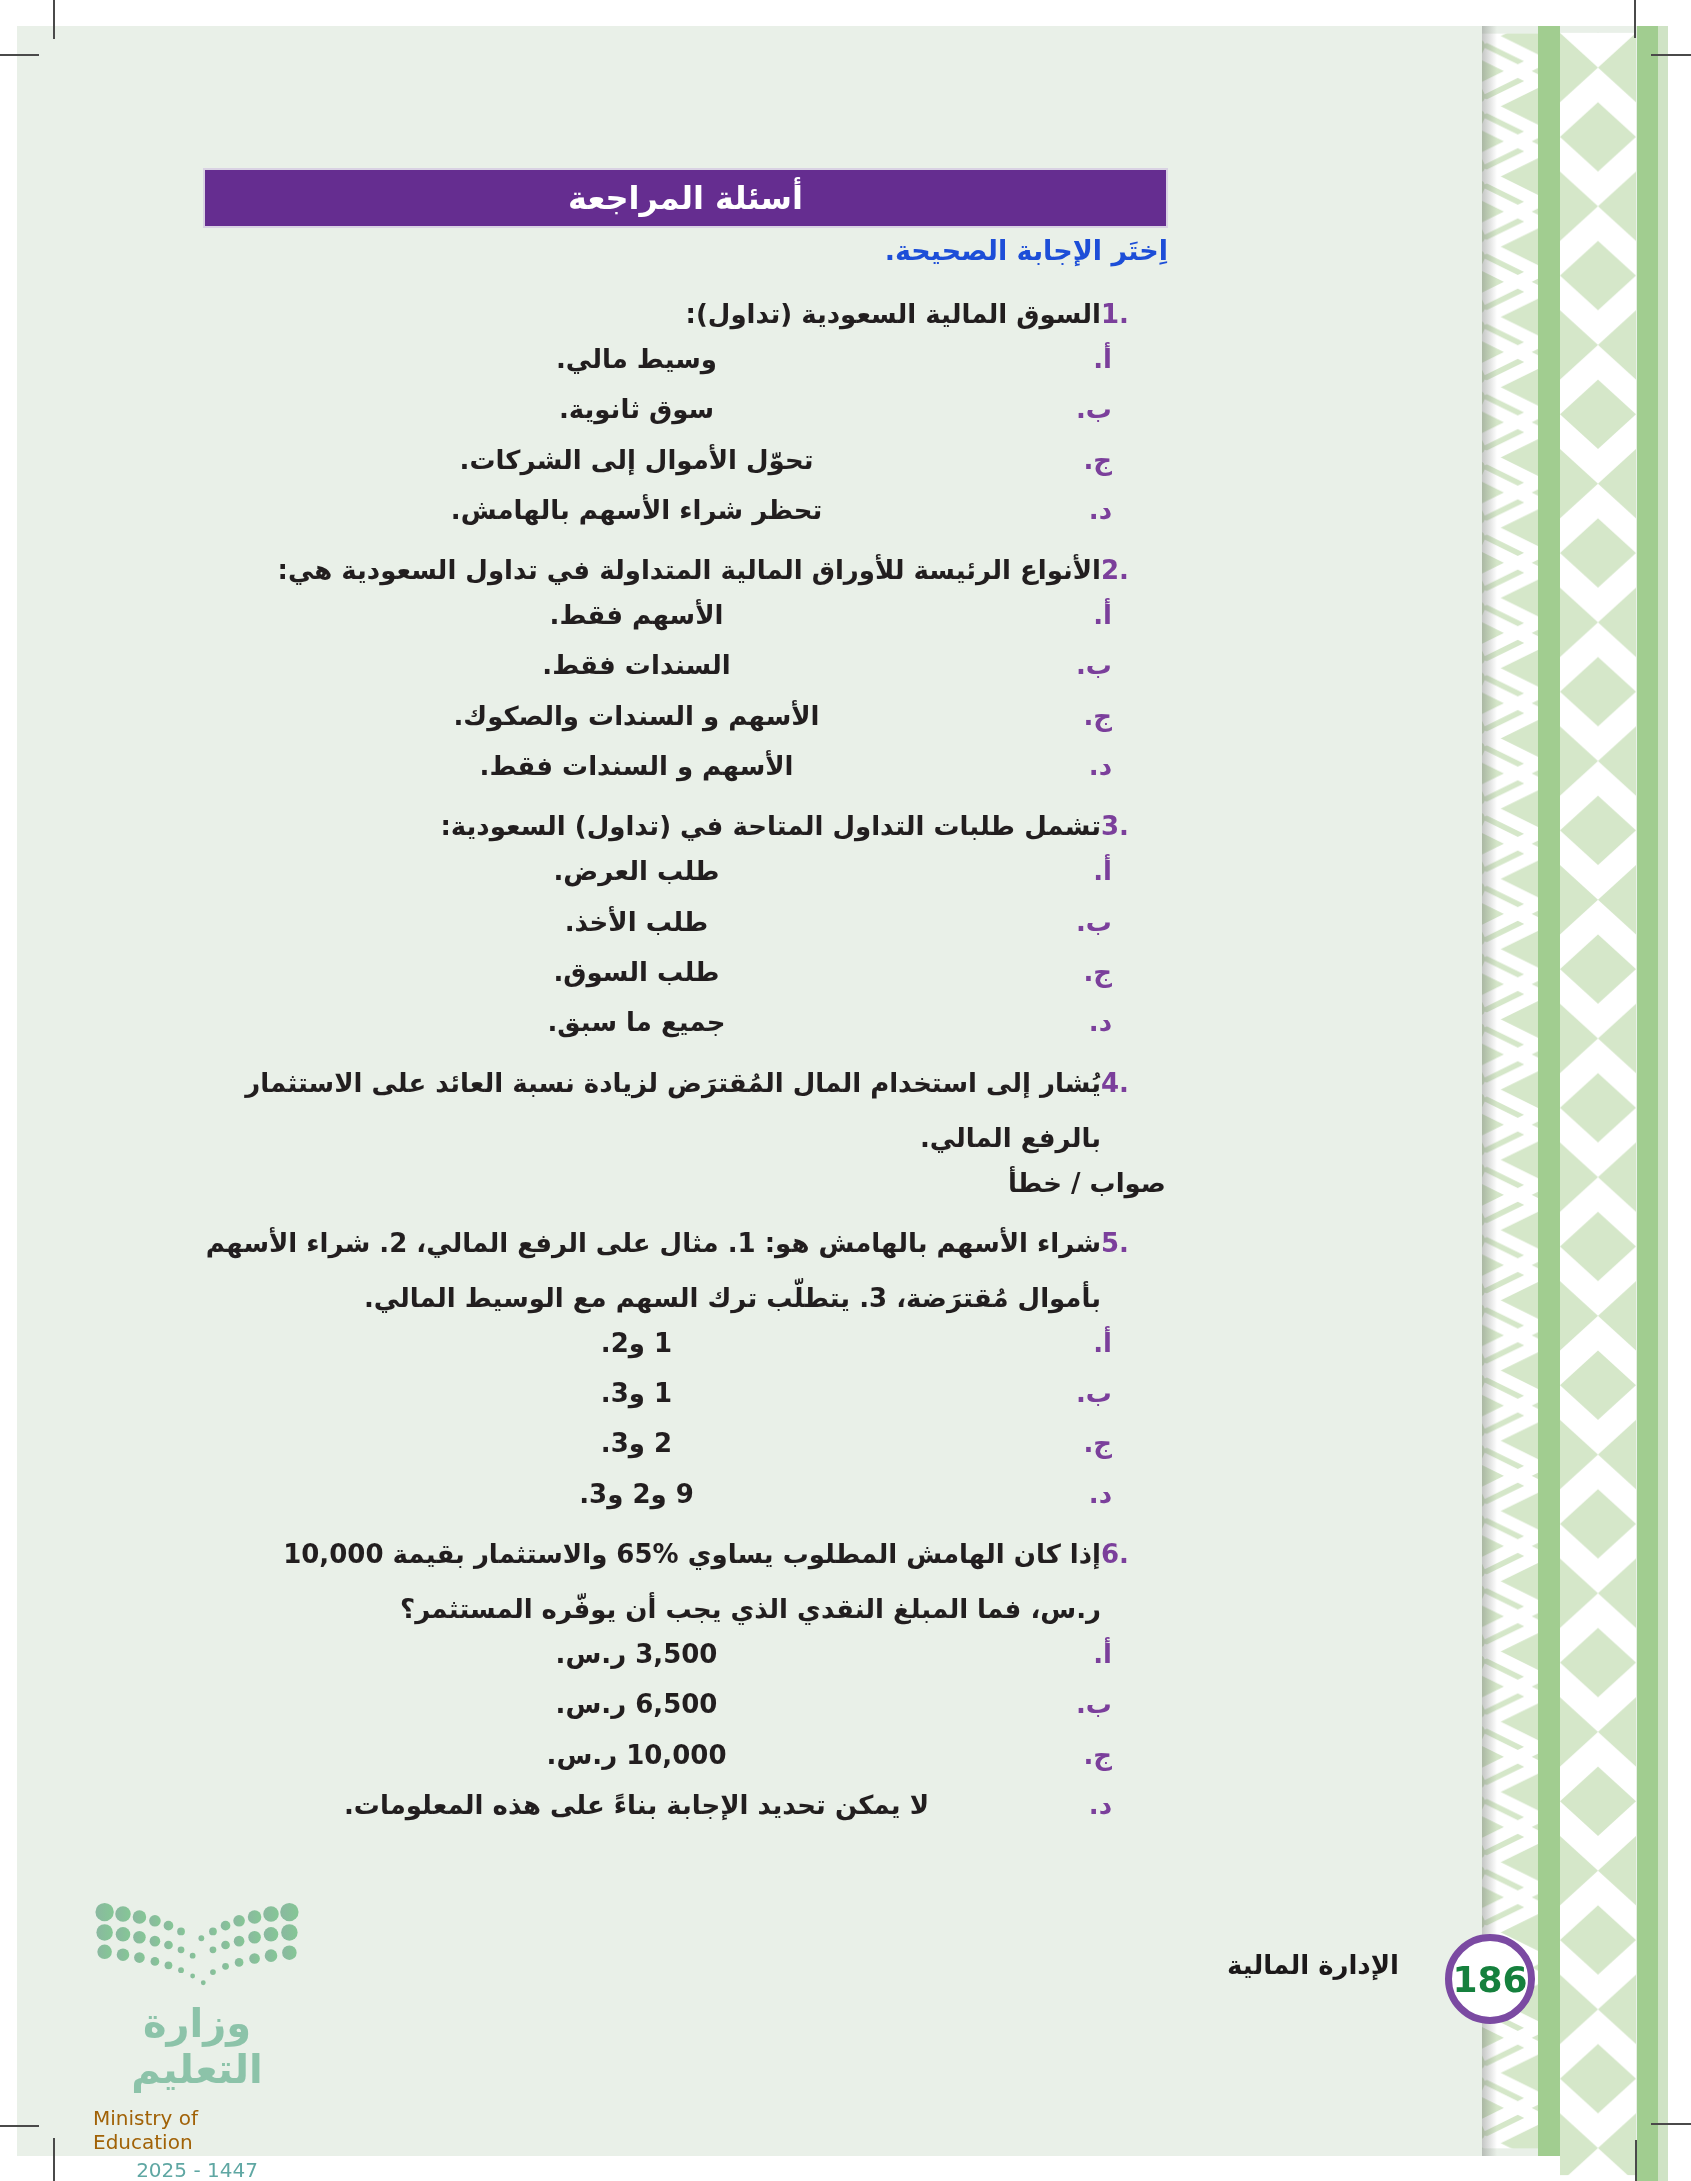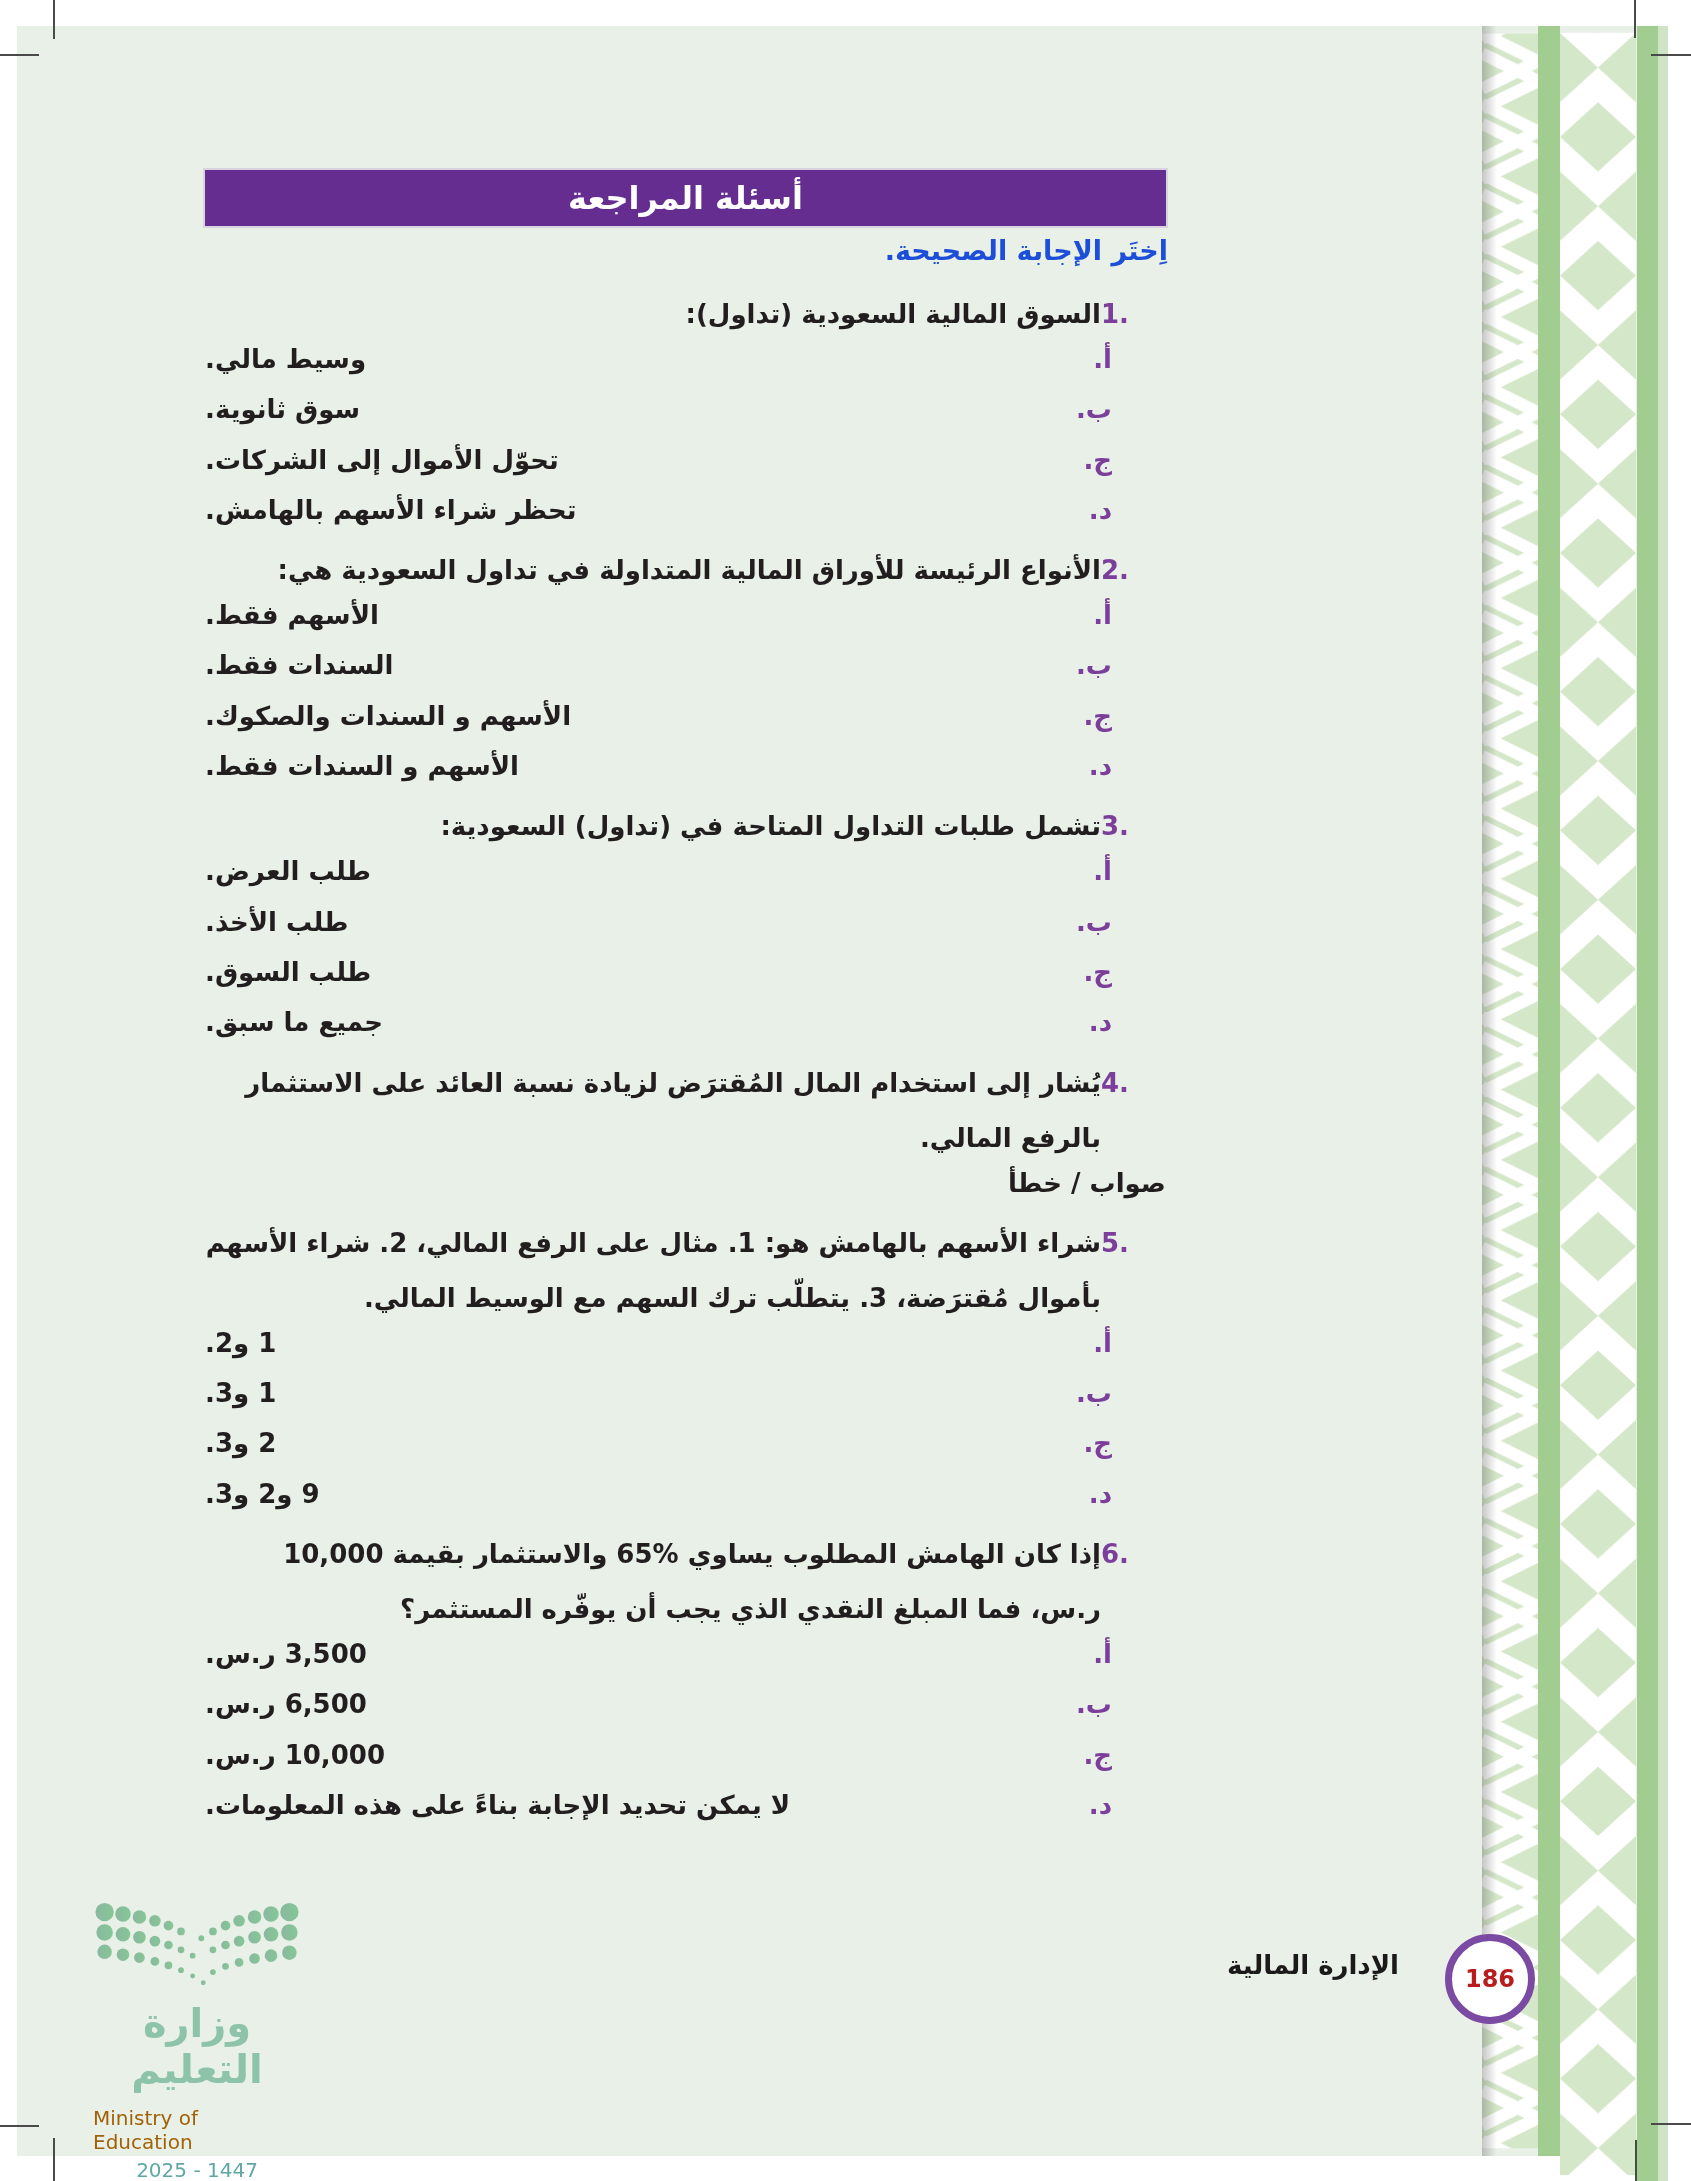--- a/index.html
+++ b/index.html
@@ -36,30 +36,30 @@
 
   
   .questions{position:absolute;left:206px;top:287px;width:961px;}
   .q{margin-bottom:11.5px;}
   .qrow{display:flex;}
   .qnum{flex:0 0 65px;font-size:26px;font-weight:bold;color:#7b3f9b;text-align:left;line-height:55px;
         direction:ltr;}
   .qtext{flex:1;font-size:26px;font-weight:bold;line-height:55px;text-align:right;}
   .opt{display:flex;margin:0 54px 16.3px 0;line-height:34px;}
   .optletter{flex:0 0 44px;font-size:26px;font-weight:bold;color:#7b3f9b;text-align:right;}
-  .opttext{flex:1;font-size:26px;font-weight:bold;text-align:left;}
+  .opttext{flex:1;font-size:26px;font-weight:bold;text-align:center;}
   .tf{margin:0 0 16.3px 0;font-size:26px;font-weight:bold;line-height:34px;text-align:right;}
 
   
   .chapter{position:absolute;right:292px;top:1950px;font-size:26px;font-weight:bold;color:#1c191a;}
   .pagecircle{
     position:absolute;left:1446px;top:1934px;width:76px;height:76px;border-radius:50%;
     background:#ffffff;border:7.6px solid #7b4aa2;z-index:20;
     display:flex;align-items:center;justify-content:center;
-    font-size:24px;font-weight:bold;color:#b91c1c;direction:ltr;
+    font-size:36px;font-weight:bold;color:#15803d;direction:ltr;
   }
   .logo{position:absolute;left:94px;top:1898px;width:208px;text-align:center;}
   .logo .dots{width:208px;height:94px;display:block;}
   .logo .ar{margin-top:8px;font-size:40px;font-weight:bold;color:#8cc3a9;letter-spacing:1px;}
   .logo .en{margin-top:14px;font-size:20px;color:#a16207;text-align:left;direction:ltr;}
   .logo .yr{margin-top:3.8px;font-size:20px;color:#5fa7a3;text-align:center;direction:ltr;}
 </style>
 </head>
 <body>
 

